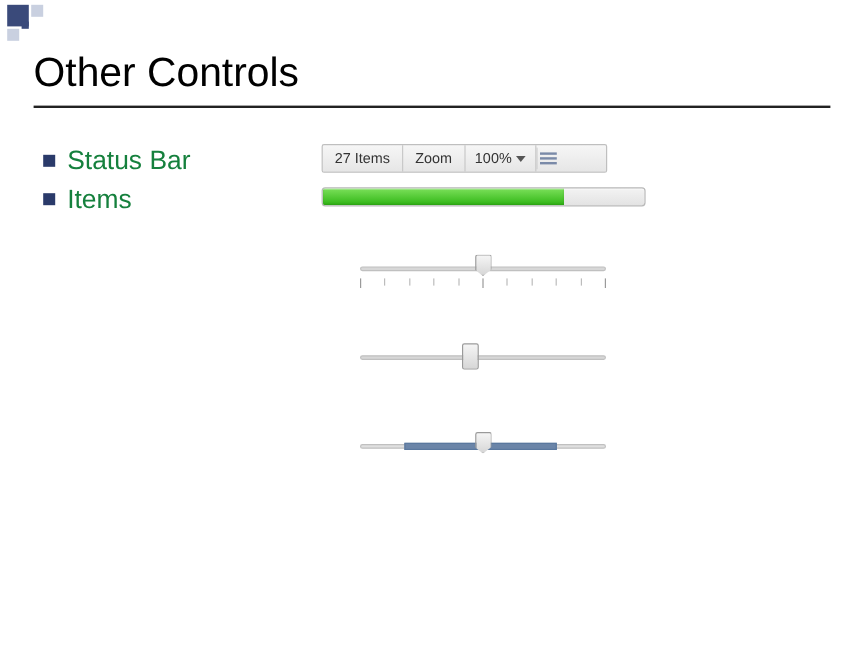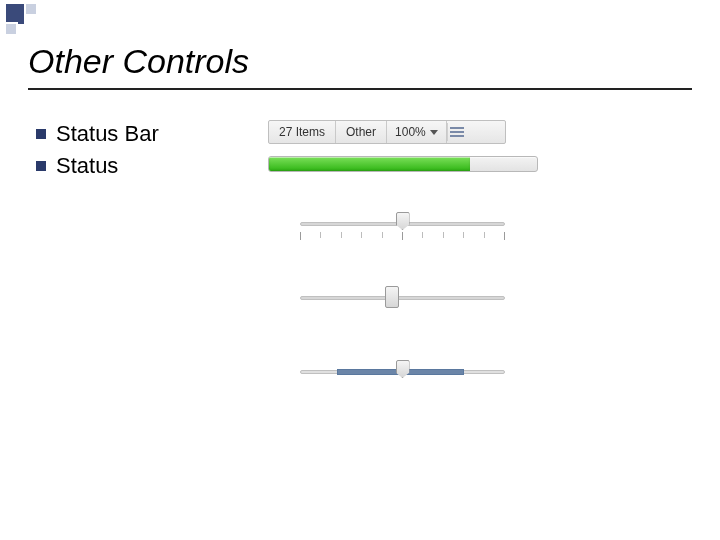--- a/index.html
+++ b/index.html
@@ -16,36 +16,35 @@
   .sq { position: absolute; background: #3a4a7a; }
   .sq.light { background: #c9d0e0; }
   
   .title {
     position: absolute;
     left: 28px;
     top: 42px;
     font-size: 34px;
     color: #000;
     font-weight: normal;
-    font-style: italic;
   }
   .rule {
     position: absolute;
     left: 28px;
     top: 88px;
     width: 664px;
     height: 2px;
     background: #222;
   }
   .bullets {
     position: absolute;
     left: 36px;
     top: 118px;
     font-size: 22px;
-    color: #000000;
+    color: #15803d;
     line-height: 1.45;
   }
   .bullets li { list-style: none; display: flex; align-items: center; }
   .bullets .mk {
     width: 10px; height: 10px; background: #2a3a6a; display: inline-block;
     margin-right: 10px; flex: none;
   }
   
   
   .statusbar {
@@ -139,27 +138,27 @@
 <h1 class="title">Other Controls</h1>
 <div class="rule"></div>
 
 <ul class="bullets">
   <li>
       <span class="mk"></span>
       <span>Status Bar</span>
     </li>
   <li>
       <span class="mk"></span>
-      <span>Status</span>
+      <span>Items</span>
     </li>
 </ul>
 
 <div class="statusbar">
   <div class="seg">27 Items</div>
-  <div class="seg">Other</div>
+  <div class="seg">Zoom</div>
   <div class="seg dd">
     <span>100%</span>
     <span class="chev"></span>
   </div>
   <div class="vline"></div>
   <div class="hamb">
     <span></span>
       <span></span>
       <span></span>
   </div>

